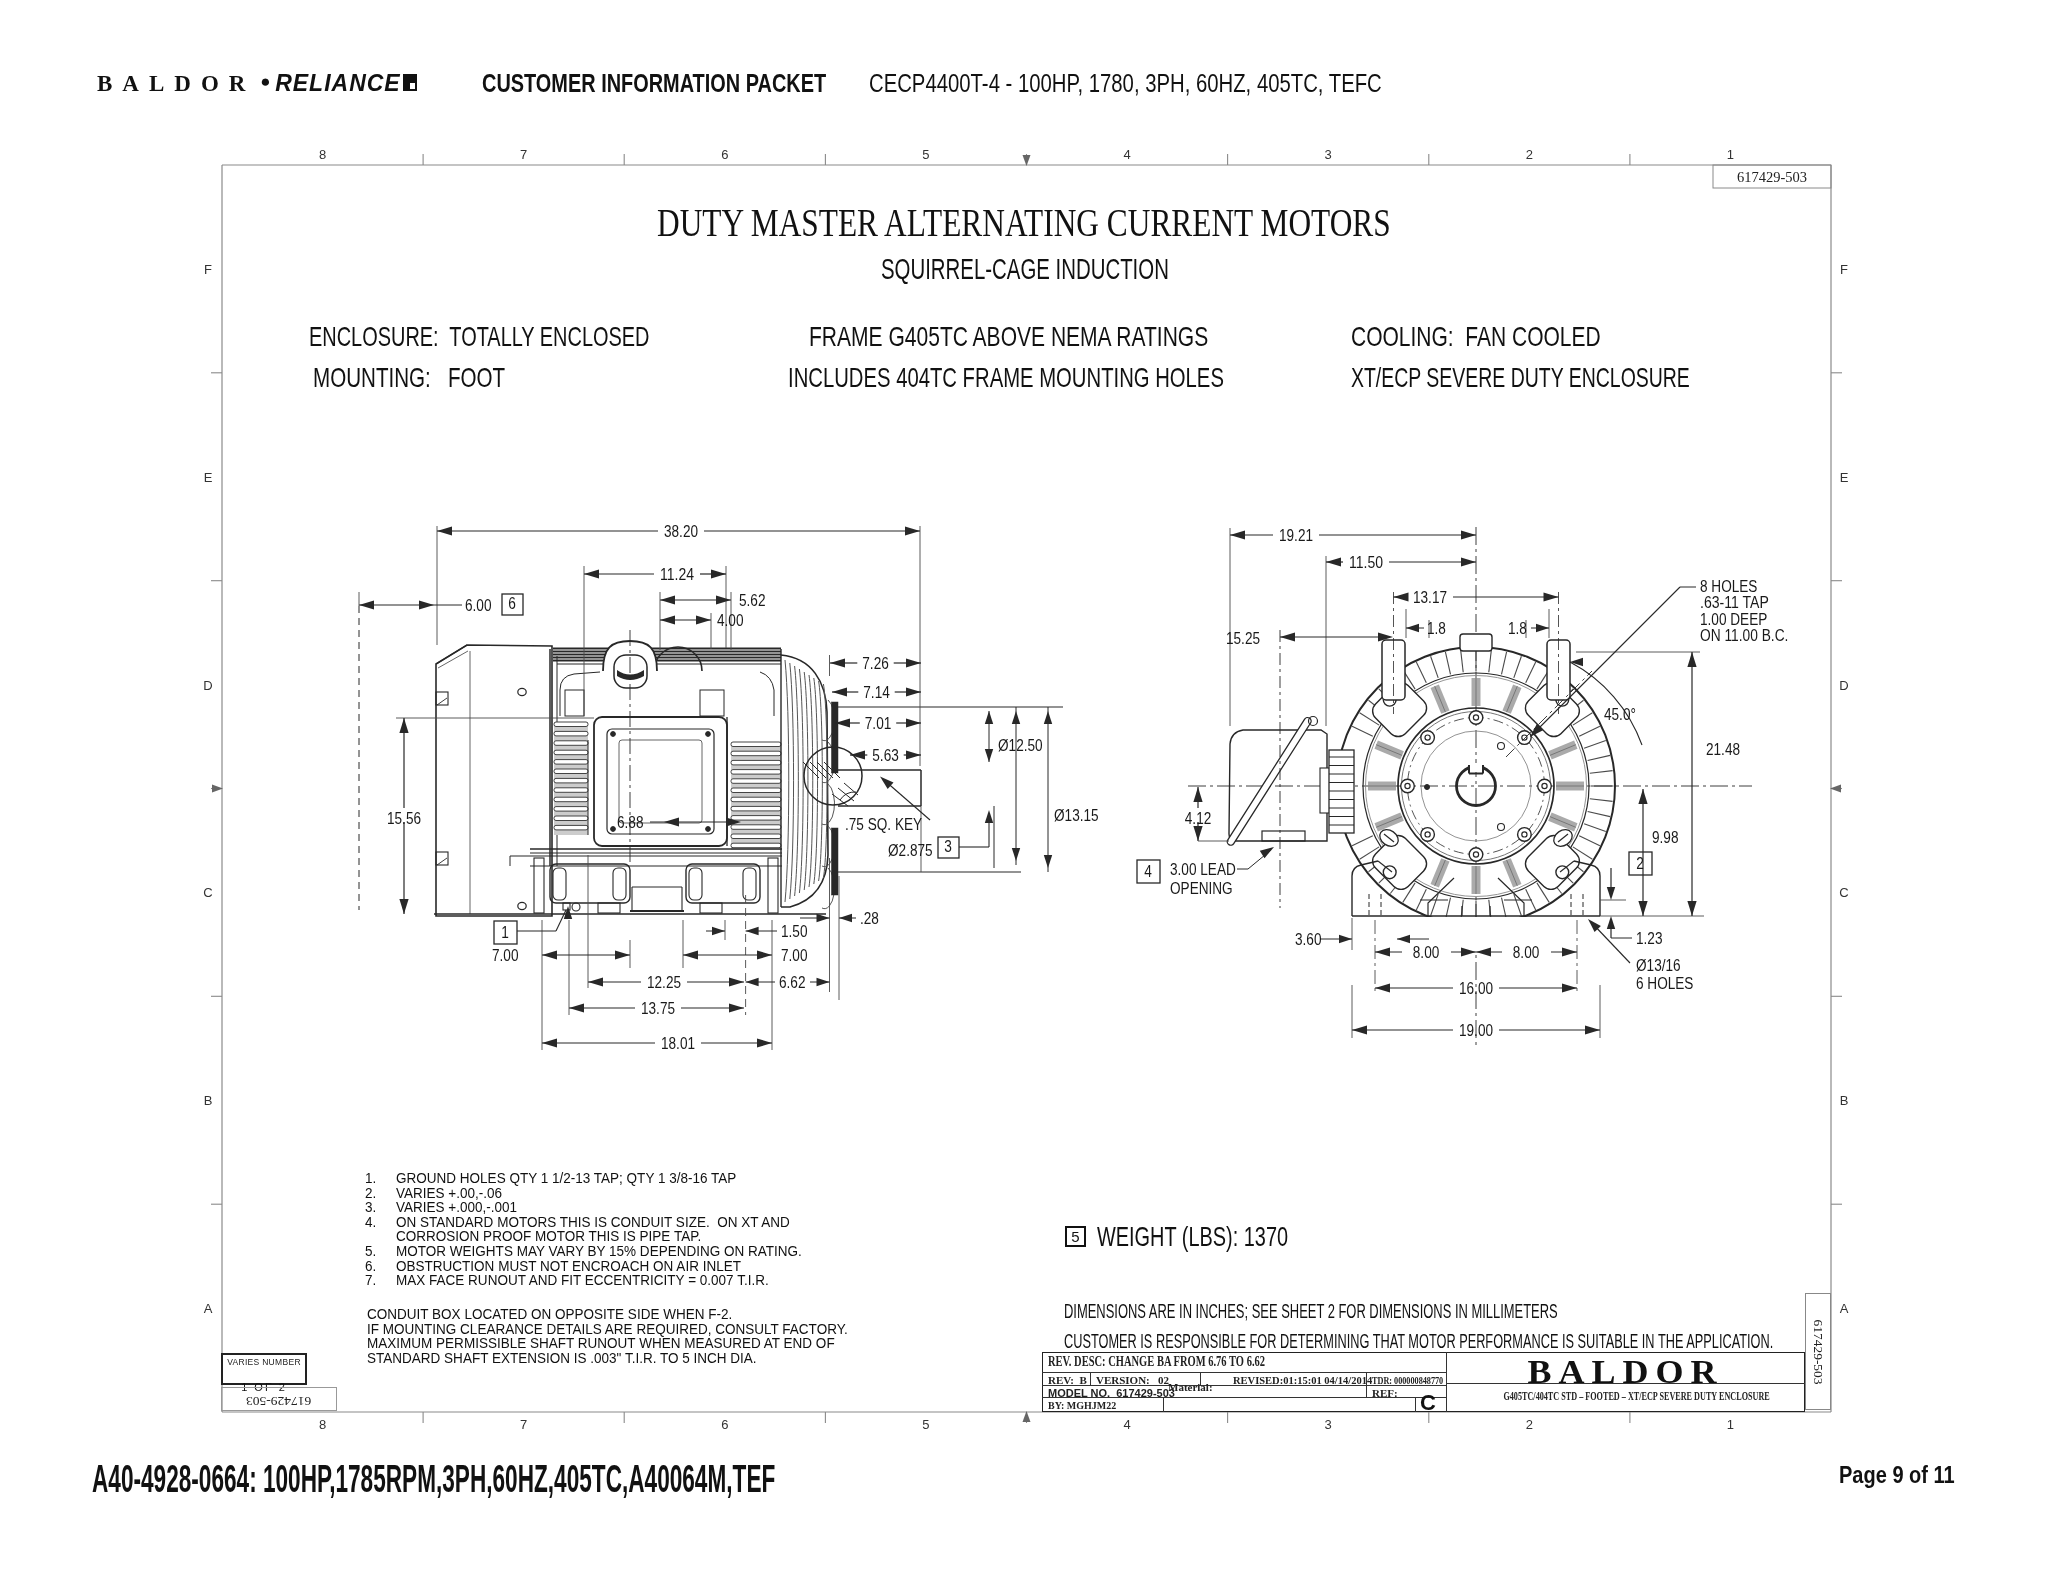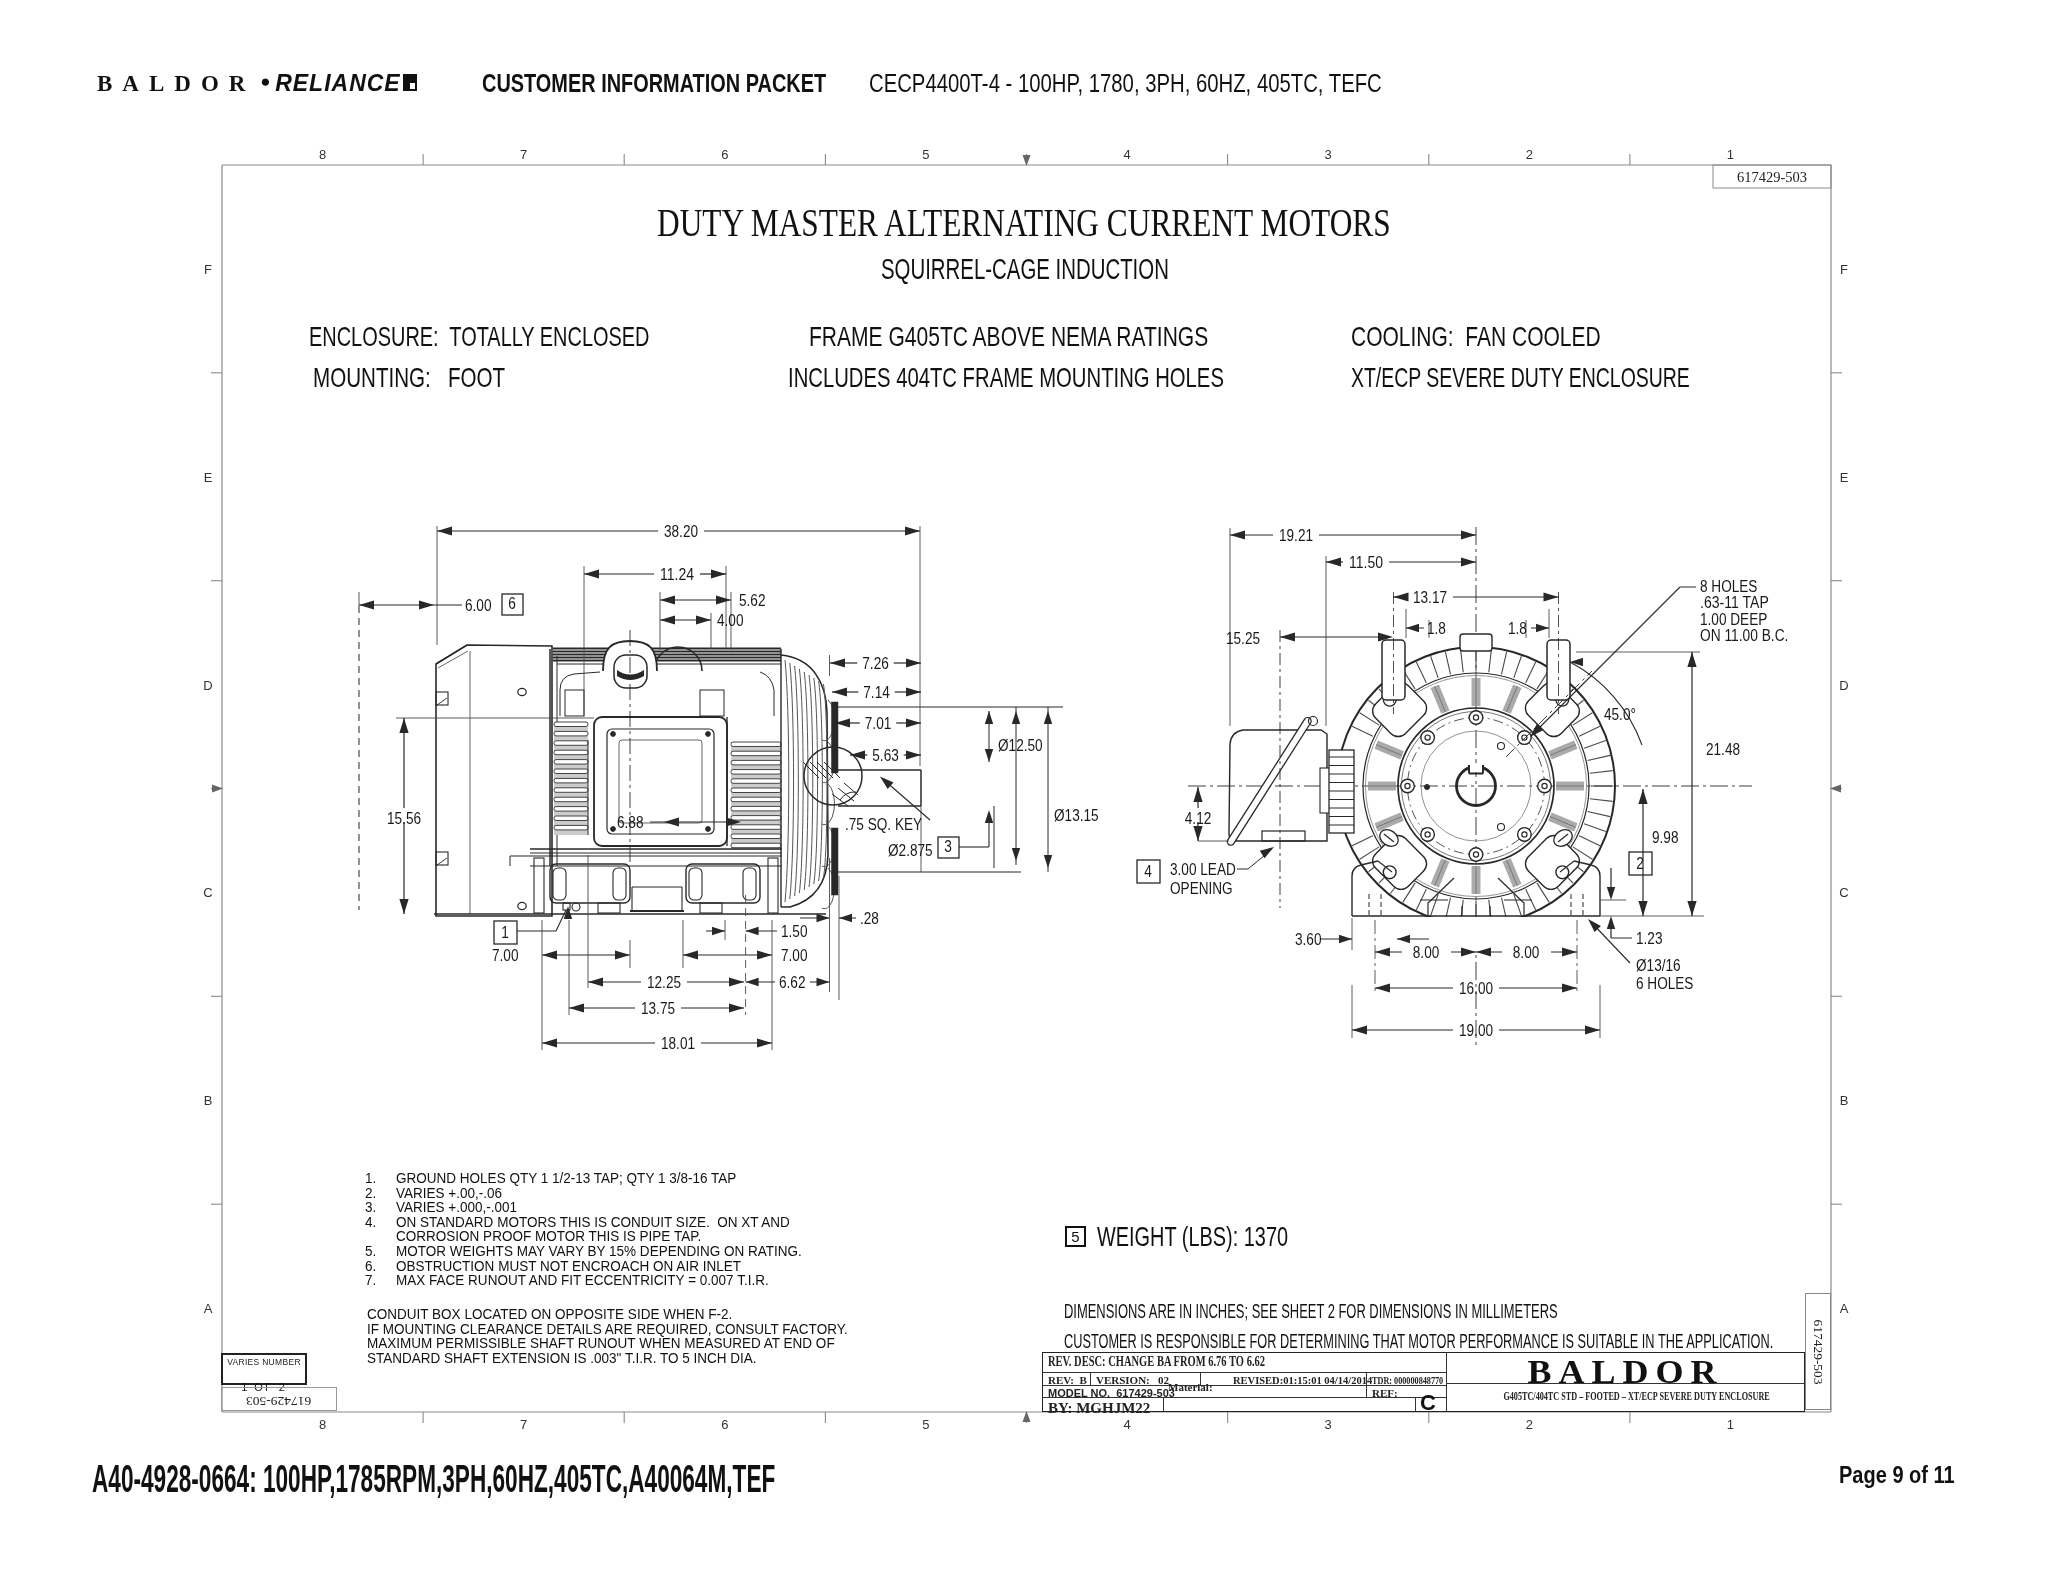--- a/index.html
+++ b/index.html
@@ -644,21 +644,21 @@
 <div style="position:absolute;left:1366px;top:1372px;width:1px;height:26px;background:#333"></div>
 <div style="position:absolute;left:1163px;top:1397px;width:1px;height:15px;background:#333"></div>
 <div style="position:absolute;left:1415px;top:1397px;width:1px;height:15px;background:#333"></div>
 <div style="position:absolute;left:1048px;top:1355px;font-size:14px;font-family:'Liberation Serif',serif;font-weight:bold;color:#222;white-space:pre;line-height:1;transform-origin:left top;transform:scaleX(0.75)">REV. DESC: CHANGE BA FROM 6.76 TO 6.62</div>
 <div style="position:absolute;left:1048px;top:1375px;font-size:11px;font-family:'Liberation Serif',serif;font-weight:bold;color:#222;white-space:pre;line-height:1;transform-origin:left top;">REV:  B</div>
 <div style="position:absolute;left:1096px;top:1375px;font-size:11px;font-family:'Liberation Serif',serif;font-weight:bold;color:#222;white-space:pre;line-height:1;transform-origin:left top;text-align:right;">VERSION:   02</div>
 <div style="position:absolute;left:1213px;top:1376px;font-size:10.5px;font-family:'Liberation Serif',serif;font-weight:bold;color:#222;white-space:pre;line-height:1;transform-origin:left top;margin-left:20px;">REVISED:01:15:01 04/14/2014</div>
 <div style="position:absolute;left:1372px;top:1376px;font-size:10.5px;font-family:'Liberation Serif',serif;font-weight:bold;color:#222;white-space:pre;line-height:1;transform-origin:left top;transform:scaleX(0.78)">TDR: 000000848770</div>
 <div style="position:absolute;left:1048px;top:1388px;font-size:11px;font-family:Liberation Sans, sans-serif;font-weight:bold;color:#222;white-space:pre;line-height:1;transform-origin:left top;">MODEL NO.  617429-503</div>
 <div style="position:absolute;left:1372px;top:1388px;font-size:11px;font-family:'Liberation Serif',serif;font-weight:bold;color:#222;white-space:pre;line-height:1;transform-origin:left top;">REF:</div>
-<div style="position:absolute;left:1048px;top:1401px;font-size:15px;font-family:'Liberation Serif',serif;font-weight:bold;color:#222;white-space:pre;line-height:1;transform-origin:left top;">BY: MGHJM22</div>
+<div style="position:absolute;left:1048px;top:1401px;font-size:10px;font-family:'Liberation Serif',serif;font-weight:bold;color:#222;white-space:pre;line-height:1;transform-origin:left top;">BY: MGHJM22</div>
 <div style="position:absolute;left:1168px;top:1382px;font-size:11px;font-family:'Liberation Serif',serif;font-weight:bold;color:#222;white-space:pre;line-height:1;transform-origin:left top;">Material:</div>
 <div style="position:absolute;left:1420px;top:1392px;font-size:22px;font-weight:bold;color:#111;line-height:1;font-family:'Liberation Sans',sans-serif">C</div>
 <div style="position:absolute;left:1446px;top:1355px;width:359px;text-align:center;font-size:36px;font-weight:bold;letter-spacing:7px;color:#111;font-family:'Liberation Serif',serif;line-height:1;transform:scaleY(0.93);transform-origin:center top">BALDOR</div>
 <div style="position:absolute;left:1446px;top:1390px;width:359px;text-align:center;font-size:12px;font-family:'Liberation Serif',serif;font-weight:bold;color:#222;white-space:nowrap;line-height:1;transform:scaleX(0.68);transform-origin:center top">G405TC/404TC STD – FOOTED – XT/ECP SEVERE DUTY ENCLOSURE</div>
 <div style="position:absolute;left:1805px;top:1293px;width:26px;height:117px;border:1px solid #888"></div>
 <div style="position:absolute;left:1805px;top:1293px;width:26px;height:117px;display:flex;align-items:center;justify-content:center">
     <span style="transform:rotate(90deg);font-size:13.5px;font-family:'Liberation Serif',serif;color:#222;white-space:nowrap">617429-503</span>
   </div>
 <div style="position:absolute;left:221px;top:1353px;width:86px;height:32px;border:2px solid #222;text-align:center;font-family:'Liberation Sans',sans-serif">
     <div style="font-size:8.5px;color:#222;margin-top:3px;letter-spacing:0.3px;line-height:1">VARIES NUMBER</div>

